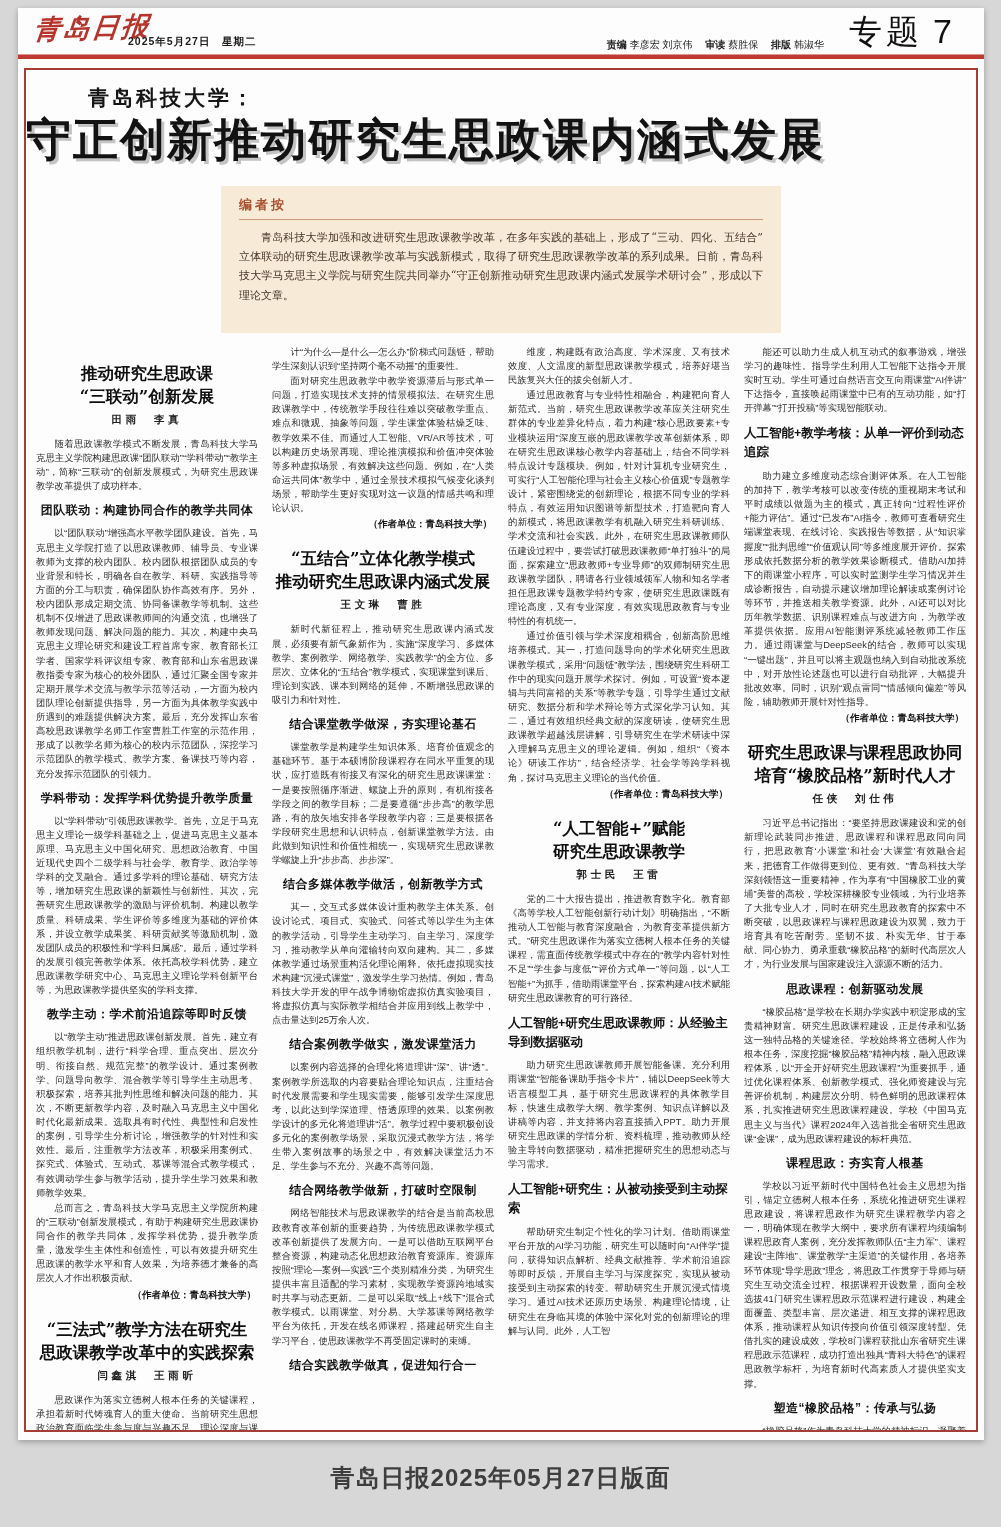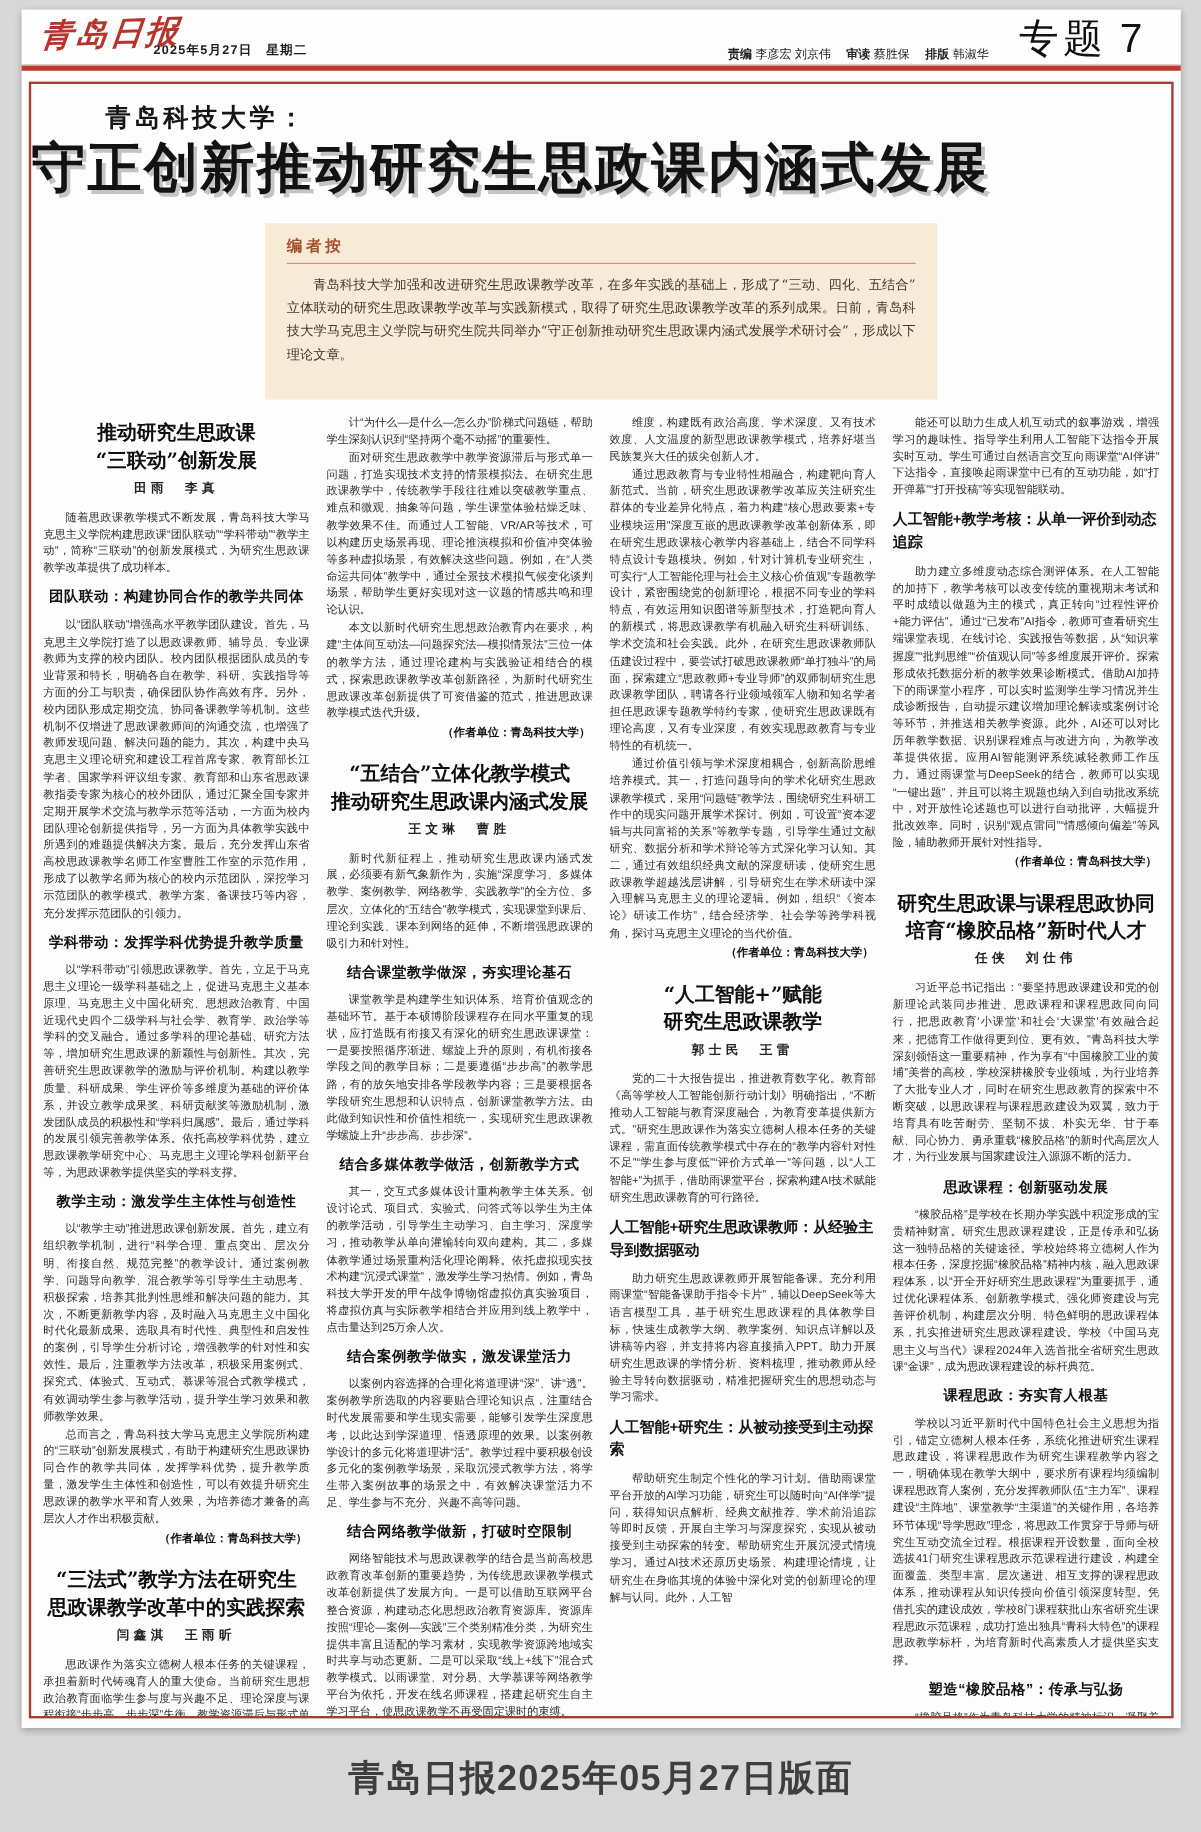--- a/index.html
+++ b/index.html
@@ -55,30 +55,30 @@
   .cols{
     height:1126px;margin:12px 10px 0;overflow:hidden;
     display:grid;grid-template-columns:repeat(4,1fr);gap:14px;
   }
   .col{overflow:hidden;}
   .article-title{
     font-family:"DejaVu Serif",serif;font-weight:bold;text-align:center;
     font-size:16.5px;line-height:1.4;white-space:pre-line;color:#0f0f0f;
     margin:16px 0 5px;
   }
-  .col > .article-title:first-child{margin-top:4px;}
+  .col > .article-title:first-child{margin-top:17px;}
   .article-authors{text-align:center;font-size:10.5px;font-weight:bold;letter-spacing:.35em;margin:3px 0 10px;color:#222;}
   .section-heading{text-align:center;font-weight:bold;font-size:12px;margin:9px 0 7px;color:#141414;letter-spacing:.5px;}
   .section-heading.left{text-align:left;letter-spacing:0;font-size:12.5px;line-height:1.5;}
   .body-p{font-size:9.3px;line-height:1.52;text-align:justify;text-indent:2em;margin:0 0 1px;color:#2c2c2c;}
   .byline{text-align:right;font-size:9.5px;font-weight:bold;margin:3px 2px 6px 0;color:#111;}
   
   .footer-caption{
     position:absolute;left:0;right:0;top:1462px;text-align:center;
-    font-size:30px;font-weight:bold;color:#3e3e3e;letter-spacing:1px;
+    font-size:24px;font-weight:bold;color:#3e3e3e;letter-spacing:1px;
   }
 </style>
 </head>
 <body>
 
 <div class="sheet">
   <div class="mast">
     <div class="masthead-logo">青岛日报</div>
     <div class="dateline">2025年5月27日　星期二</div>
     <div class="credits">
@@ -105,33 +105,32 @@
     <div class="cols" id="columns">
         <div class="col">
           <div class="article-title">推动研究生思政课
 “三联动”创新发展</div>
           <div class="article-authors">田雨　李真</div>
           <p class="body-p">随着思政课教学模式不断发展，青岛科技大学马克思主义学院构建思政课“团队联动”“学科带动”“教学主动”，简称“三联动”的创新发展模式，为研究生思政课教学改革提供了成功样本。</p>
           <div class="section-heading">团队联动：构建协同合作的教学共同体</div>
           <p class="body-p">以“团队联动”增强高水平教学团队建设。首先，马克思主义学院打造了以思政课教师、辅导员、专业课教师为支撑的校内团队。校内团队根据团队成员的专业背景和特长，明确各自在教学、科研、实践指导等方面的分工与职责，确保团队协作高效有序。另外，校内团队形成定期交流、协同备课教学等机制。这些机制不仅增进了思政课教师间的沟通交流，也增强了教师发现问题、解决问题的能力。其次，构建中央马克思主义理论研究和建设工程首席专家、教育部长江学者、国家学科评议组专家、教育部和山东省思政课教指委专家为核心的校外团队，通过汇聚全国专家并定期开展学术交流与教学示范等活动，一方面为校内团队理论创新提供指导，另一方面为具体教学实践中所遇到的难题提供解决方案。最后，充分发挥山东省高校思政课教学名师工作室曹胜工作室的示范作用，形成了以教学名师为核心的校内示范团队，深挖学习示范团队的教学模式、教学方案、备课技巧等内容，充分发挥示范团队的引领力。</p>
           <div class="section-heading">学科带动：发挥学科优势提升教学质量</div>
           <p class="body-p">以“学科带动”引领思政课教学。首先，立足于马克思主义理论一级学科基础之上，促进马克思主义基本原理、马克思主义中国化研究、思想政治教育、中国近现代史四个二级学科与社会学、教育学、政治学等学科的交叉融合。通过多学科的理论基础、研究方法等，增加研究生思政课的新颖性与创新性。其次，完善研究生思政课教学的激励与评价机制。构建以教学质量、科研成果、学生评价等多维度为基础的评价体系，并设立教学成果奖、科研贡献奖等激励机制，激发团队成员的积极性和“学科归属感”。最后，通过学科的发展引领完善教学体系。依托高校学科优势，建立思政课教学研究中心、马克思主义理论学科创新平台等，为思政课教学提供坚实的学科支撑。</p>
-          <div class="section-heading">教学主动：激发学生主体性与创造性</div>
+          <div class="section-heading">教学主动：学术前沿追踪等即时反馈</div>
           <p class="body-p">以“教学主动”推进思政课创新发展。首先，建立有组织教学机制，进行“科学合理、重点突出、层次分明、衔接自然、规范完整”的教学设计。通过案例教学、问题导向教学、混合教学等引导学生主动思考、积极探索，培养其批判性思维和解决问题的能力。其次，不断更新教学内容，及时融入马克思主义中国化时代化最新成果。选取具有时代性、典型性和启发性的案例，引导学生分析讨论，增强教学的针对性和实效性。最后，注重教学方法改革，积极采用案例式、探究式、体验式、互动式、慕课等混合式教学模式，有效调动学生参与教学活动，提升学生学习效果和教师教学效果。</p>
           <p class="body-p">总而言之，青岛科技大学马克思主义学院所构建的“三联动”创新发展模式，有助于构建研究生思政课协同合作的教学共同体，发挥学科优势，提升教学质量，激发学生主体性和创造性，可以有效提升研究生思政课的教学水平和育人效果，为培养德才兼备的高层次人才作出积极贡献。</p>
           <div class="byline">（作者单位：青岛科技大学）</div>
           <div class="article-title">“三法式”教学方法在研究生
 思政课教学改革中的实践探索</div>
           <div class="article-authors">闫鑫淇　王雨昕</div>
           <p class="body-p">思政课作为落实立德树人根本任务的关键课程，承担着新时代铸魂育人的重大使命。当前研究生思想政治教育面临学生参与度与兴趣不足、理论深度与课程衔接“步步高、步步深”失衡、教学资源滞后与形式单一等现实困境。本研究基于已有理论分析，结合教学实践创新，构建具有系统性、创造性和可操作性的“三法式”教学模式，力求在教学方法与教学实践的双重维度实现突破。</p>
         </div>
         <div class="col">
           <p class="body-p">计“为什么—是什么—怎么办”阶梯式问题链，帮助学生深刻认识到“坚持两个毫不动摇”的重要性。</p>
           <p class="body-p">面对研究生思政教学中教学资源滞后与形式单一问题，打造实现技术支持的情景模拟法。在研究生思政课教学中，传统教学手段往往难以突破教学重点、难点和微观、抽象等问题，学生课堂体验枯燥乏味、教学效果不佳。而通过人工智能、VR/AR等技术，可以构建历史场景再现、理论推演模拟和价值冲突体验等多种虚拟场景，有效解决这些问题。例如，在“人类命运共同体”教学中，通过全景技术模拟气候变化谈判场景，帮助学生更好实现对这一议题的情感共鸣和理论认识。</p>
-          <p class="body-p">本文以新时代研究生思想政治教育内在要求，构建“主体间互动法—问题探究法—模拟情景法”三位一体的教学方法，通过理论建构与实践验证相结合的模式，探索思政课教学改革创新路径，为新时代研究生思政课改革创新提供了可资借鉴的范式，推进思政课教学模式迭代升级。</p>
           <div class="byline">（作者单位：青岛科技大学）</div>
           <div class="article-title">“五结合”立体化教学模式
 推动研究生思政课内涵式发展</div>
           <div class="article-authors">王文琳　曹胜</div>
           <p class="body-p">新时代新征程上，推动研究生思政课内涵式发展，必须要有新气象新作为，实施“深度学习、多媒体教学、案例教学、网络教学、实践教学”的全方位、多层次、立体化的“五结合”教学模式，实现课堂到课后、理论到实践、课本到网络的延伸，不断增强思政课的吸引力和针对性。</p>
           <div class="section-heading">结合课堂教学做深，夯实理论基石</div>
           <p class="body-p">课堂教学是构建学生知识体系、培育价值观念的基础环节。基于本硕博阶段课程存在同水平重复的现状，应打造既有衔接又有深化的研究生思政课课堂：一是要按照循序渐进、螺旋上升的原则，有机衔接各学段之间的教学目标；二是要遵循“步步高”的教学思路，有的放矢地安排各学段教学内容；三是要根据各学段研究生思想和认识特点，创新课堂教学方法。由此做到知识性和价值性相统一，实现研究生思政课教学螺旋上升“步步高、步步深”。</p>
           <div class="section-heading">结合多媒体教学做活，创新教学方式</div>
           <p class="body-p">其一，交互式多媒体设计重构教学主体关系。创设讨论式、项目式、实验式、问答式等以学生为主体的教学活动，引导学生主动学习、自主学习、深度学习，推动教学从单向灌输转向双向建构。其二，多媒体教学通过场景重构活化理论阐释。依托虚拟现实技术构建“沉浸式课堂”，激发学生学习热情。例如，青岛科技大学开发的甲午战争博物馆虚拟仿真实验项目，将虚拟仿真与实际教学相结合并应用到线上教学中，点击量达到25万余人次。</p>
           <div class="section-heading">结合案例教学做实，激发课堂活力</div>

